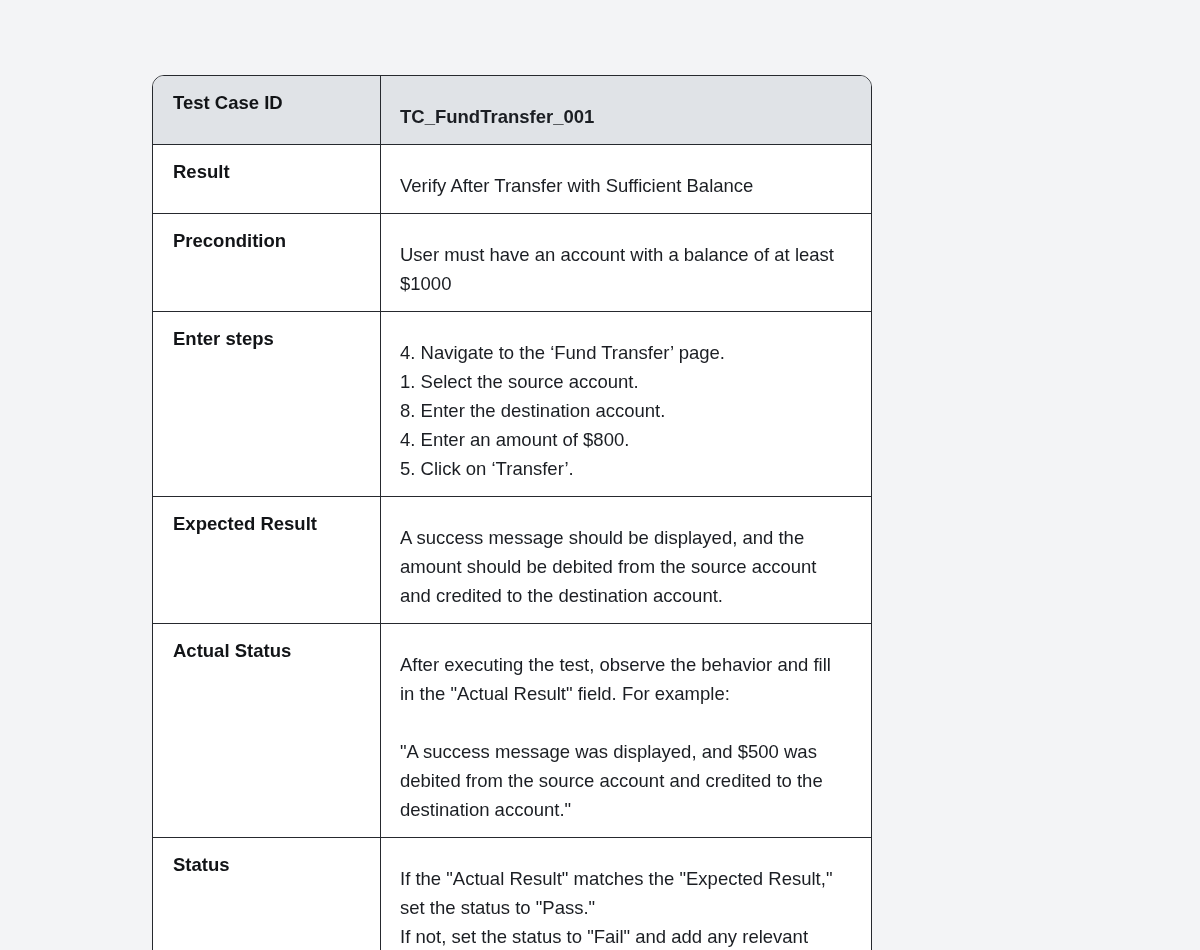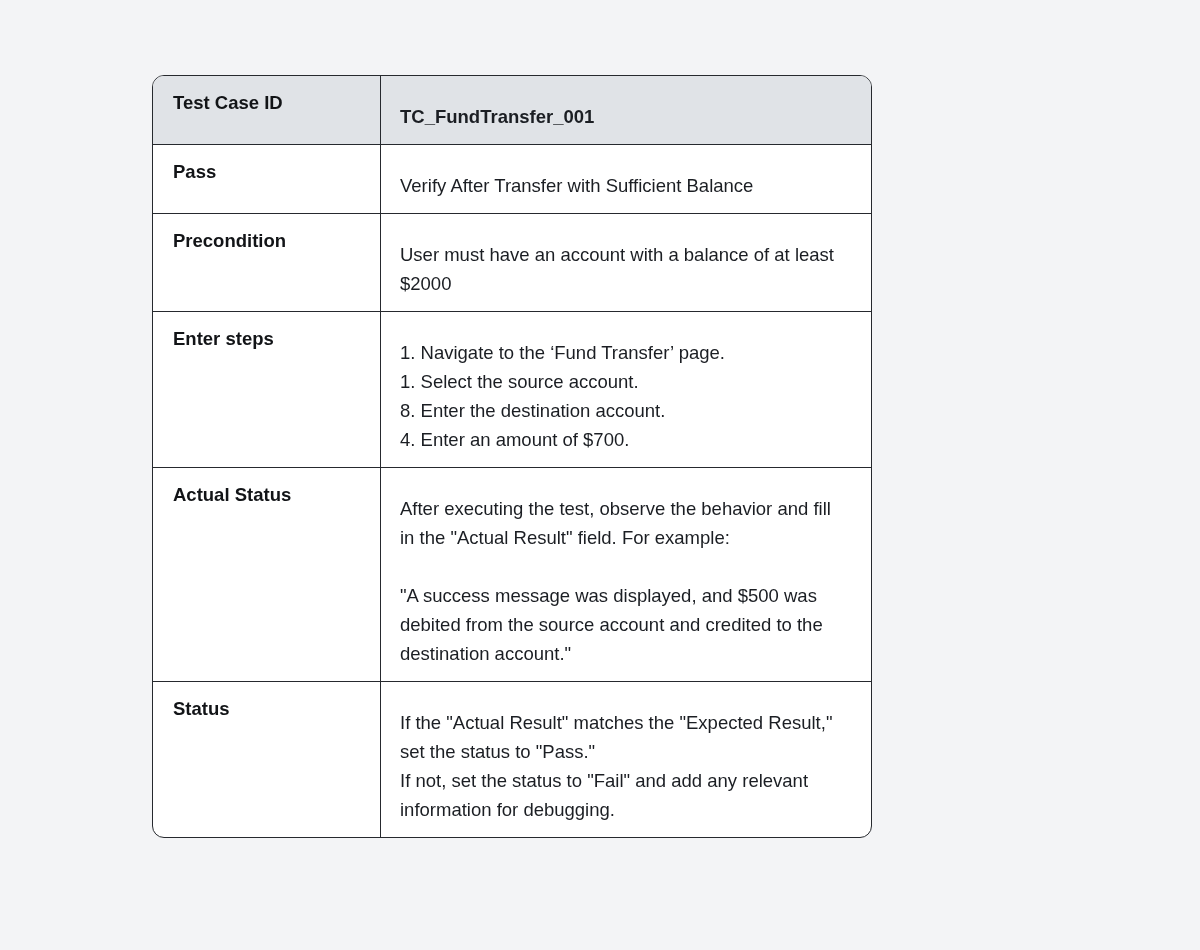--- a/index.html
+++ b/index.html
@@ -64,38 +64,45 @@
 <body>
 
 <div class="test-case-table">
     <div class="row header">
       <div class="cell label">Test Case ID</div>
       <div class="cell content">
         <p>TC_FundTransfer_001</p>
       </div>
     </div>
     <div class="row">
-      <div class="cell label">Pass</div>
+      <div class="cell label">Result</div>
       <div class="cell content">
         <p>Verify After Transfer with Sufficient Balance</p>
       </div>
     </div>
     <div class="row">
       <div class="cell label">Precondition</div>
       <div class="cell content">
-        <p>User must have an account with a balance of at least $2000</p>
+        <p>User must have an account with a balance of at least $1000</p>
       </div>
     </div>
     <div class="row">
       <div class="cell label">Enter steps</div>
       <div class="cell content">
-        <p>1. Navigate to the ‘Fund Transfer’ page.</p>
+        <p>4. Navigate to the ‘Fund Transfer’ page.</p>
         <p>1. Select the source account.</p>
         <p>8. Enter the destination account.</p>
-        <p>4. Enter an amount of $700.</p>
+        <p>4. Enter an amount of $800.</p>
+        <p>5. Click on ‘Transfer’.</p>
+      </div>
+    </div>
+    <div class="row">
+      <div class="cell label">Expected Result</div>
+      <div class="cell content">
+        <p>A success message should be displayed, and the amount should be debited from the source account and credited to the destination account.</p>
       </div>
     </div>
     <div class="row">
       <div class="cell label">Actual Status</div>
       <div class="cell content">
         <p>After executing the test, observe the behavior and fill in the "Actual Result" field. For example:</p>
         <p class="blank"></p>
         <p>"A success message was displayed, and $500 was debited from the source account and credited to the destination account."</p>
       </div>
     </div>

